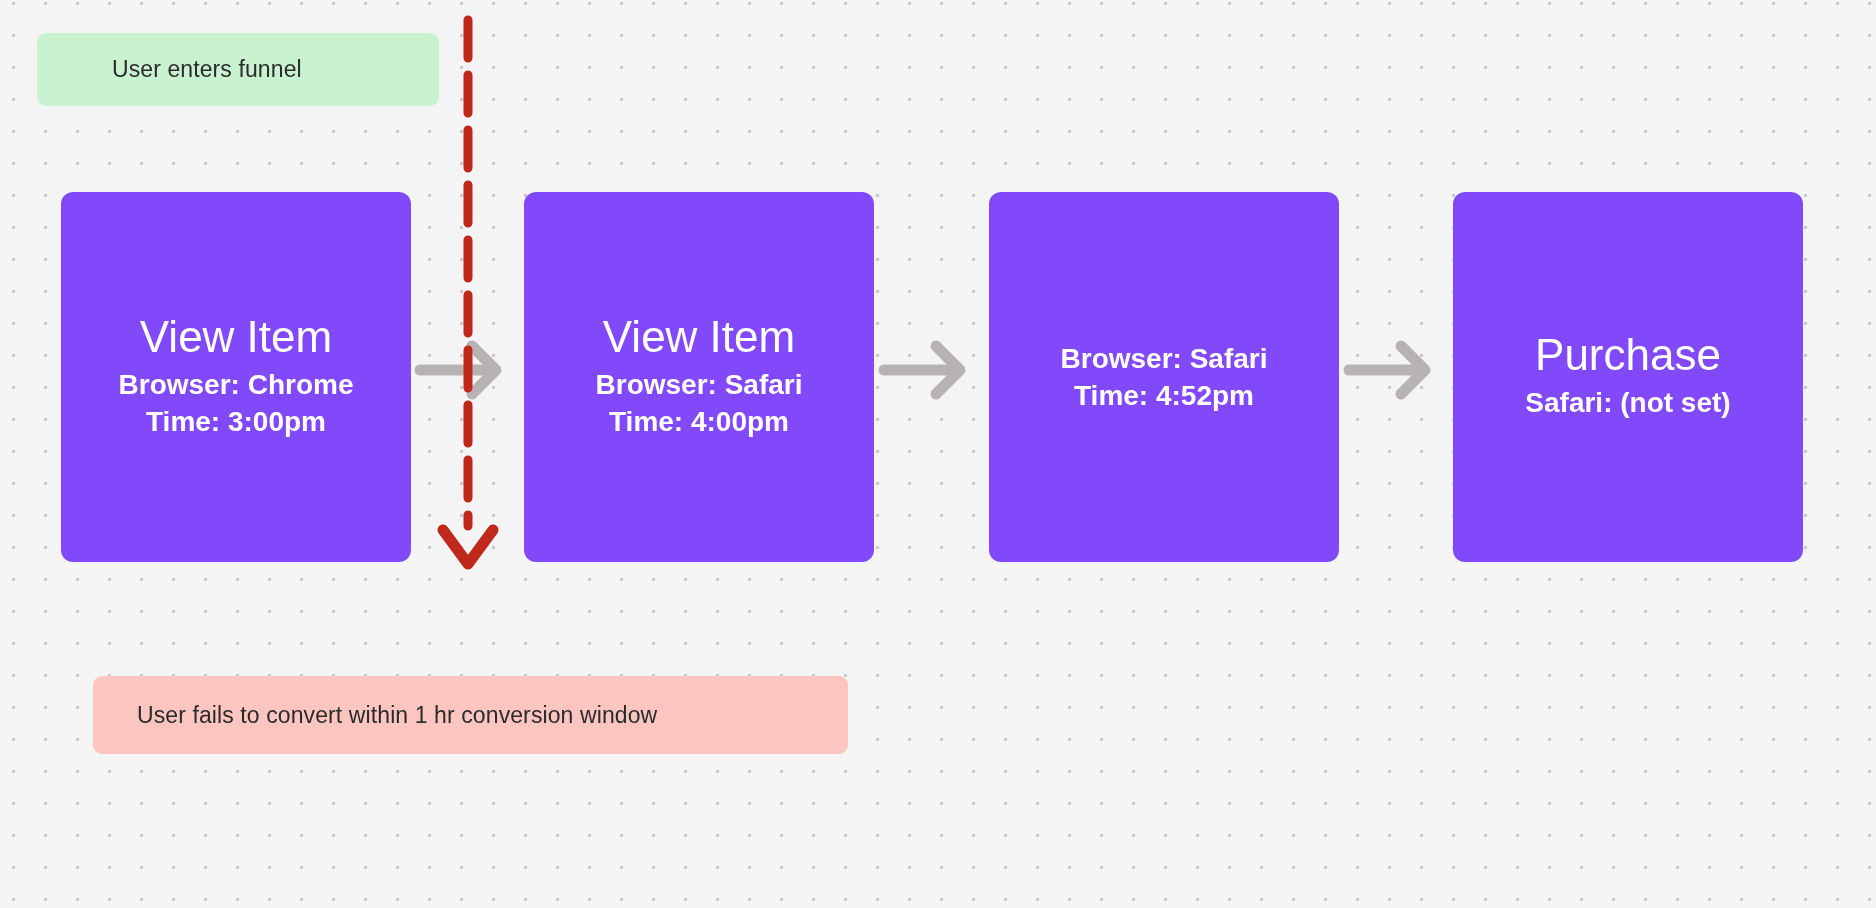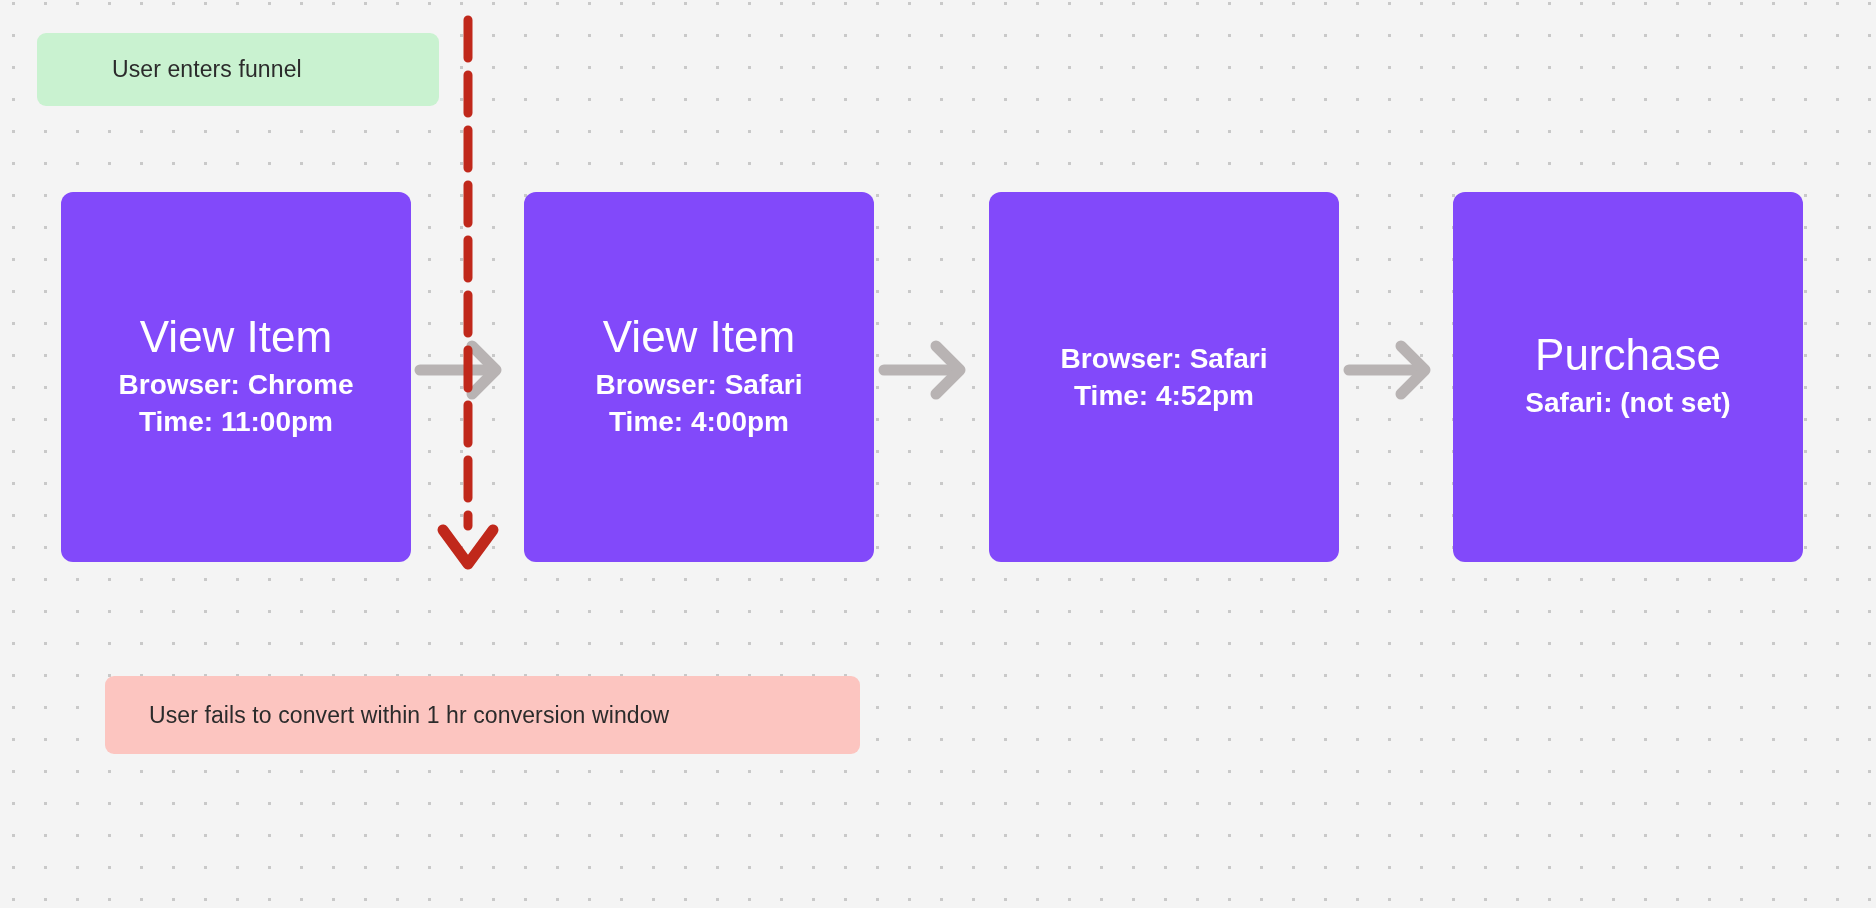--- a/index.html
+++ b/index.html
@@ -53,21 +53,21 @@
     width: 402px;
     height: 73px;
     background: #c9f2d0;
     justify-content: flex-start;
     align-items: center;
     flex-direction: row;
     padding-left: 75px;
   }
 
   .annotation.failure {
-    left: 105px;
+    left: 93px;
     top: 676px;
     width: 755px;
     height: 78px;
     background: #fcc5c0;
     flex-direction: row;
     justify-content: flex-start;
     align-items: center;
     padding-left: 44px;
   }
 
@@ -128,21 +128,21 @@
 
 <div id="canvas">
 
   <div class="node annotation entry">
     <span class="ann-label">User enters funnel</span>
   </div>
 
   <div class="node step" id="step-0">
     <span class="step-title">View Item</span>
     <span class="step-meta">Browser: Chrome</span>
-    <span class="step-meta">Time: 11:00pm</span>
+    <span class="step-meta">Time: 3:00pm</span>
   </div>
 
   <div class="node step" id="step-1">
     <span class="step-title">View Item</span>
     <span class="step-meta">Browser: Safari</span>
     <span class="step-meta">Time: 4:00pm</span>
   </div>
 
   <div class="node step" id="step-2">
     <span class="step-meta">Browser: Safari</span>

